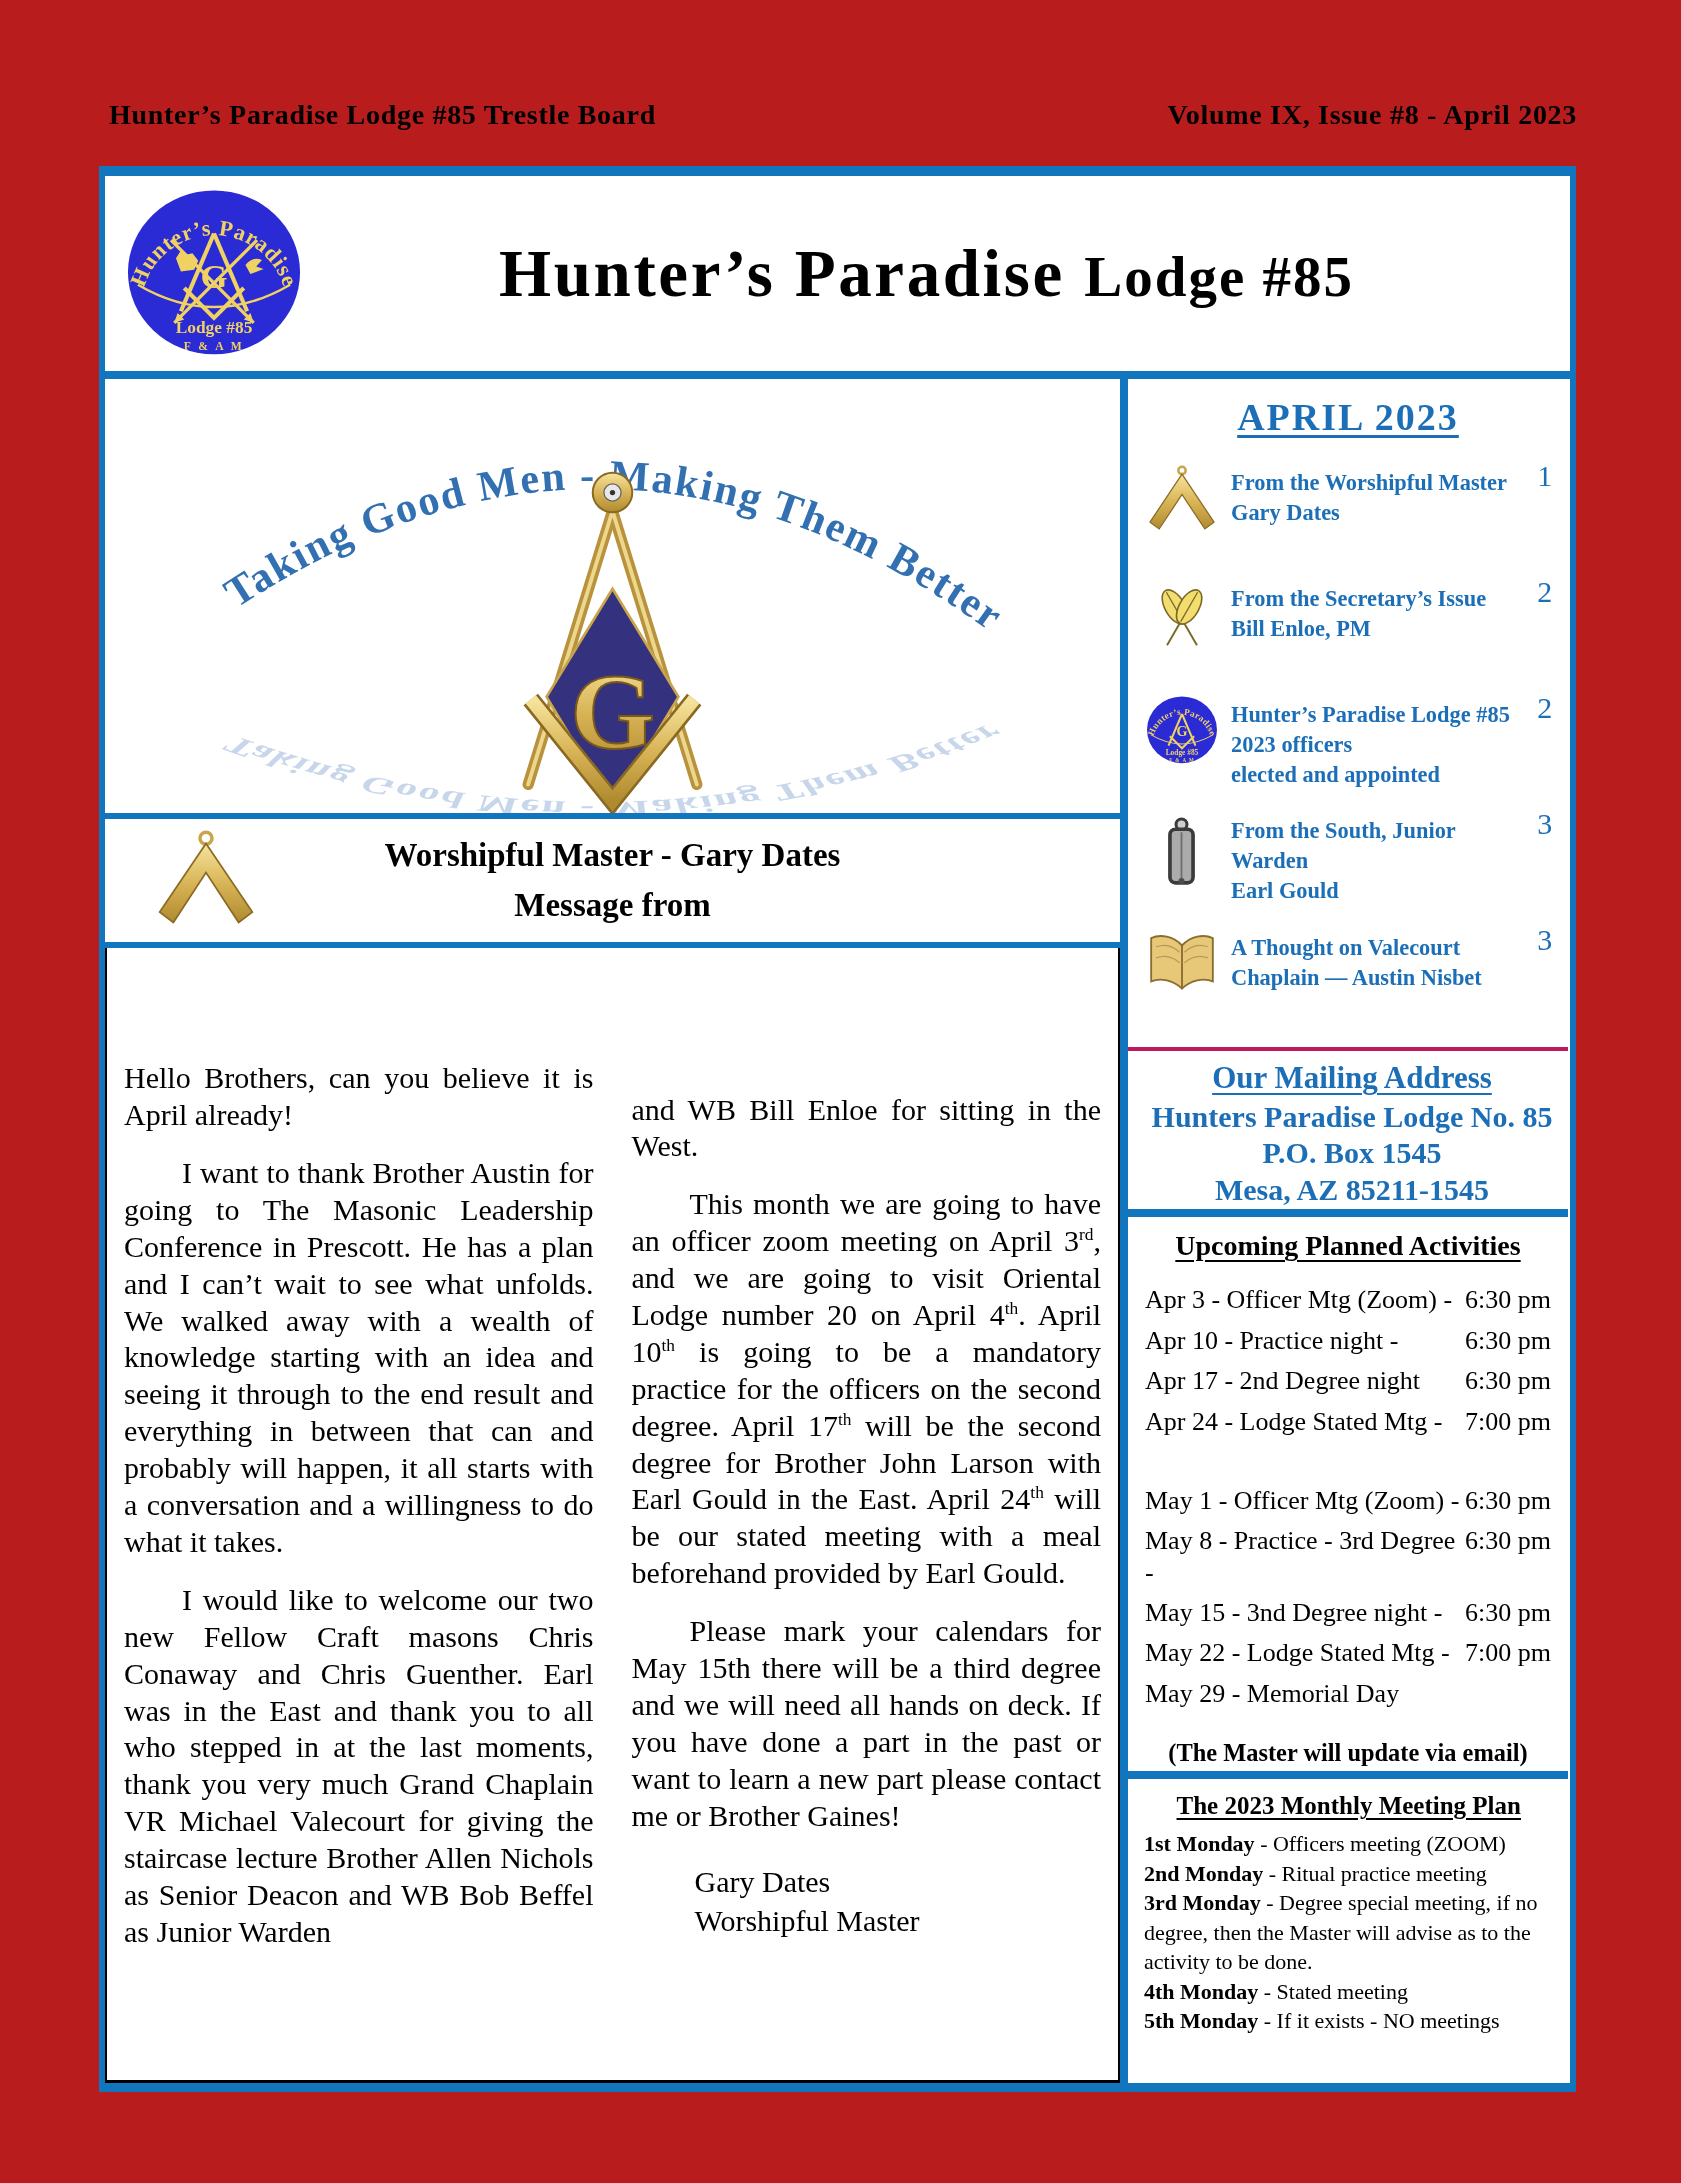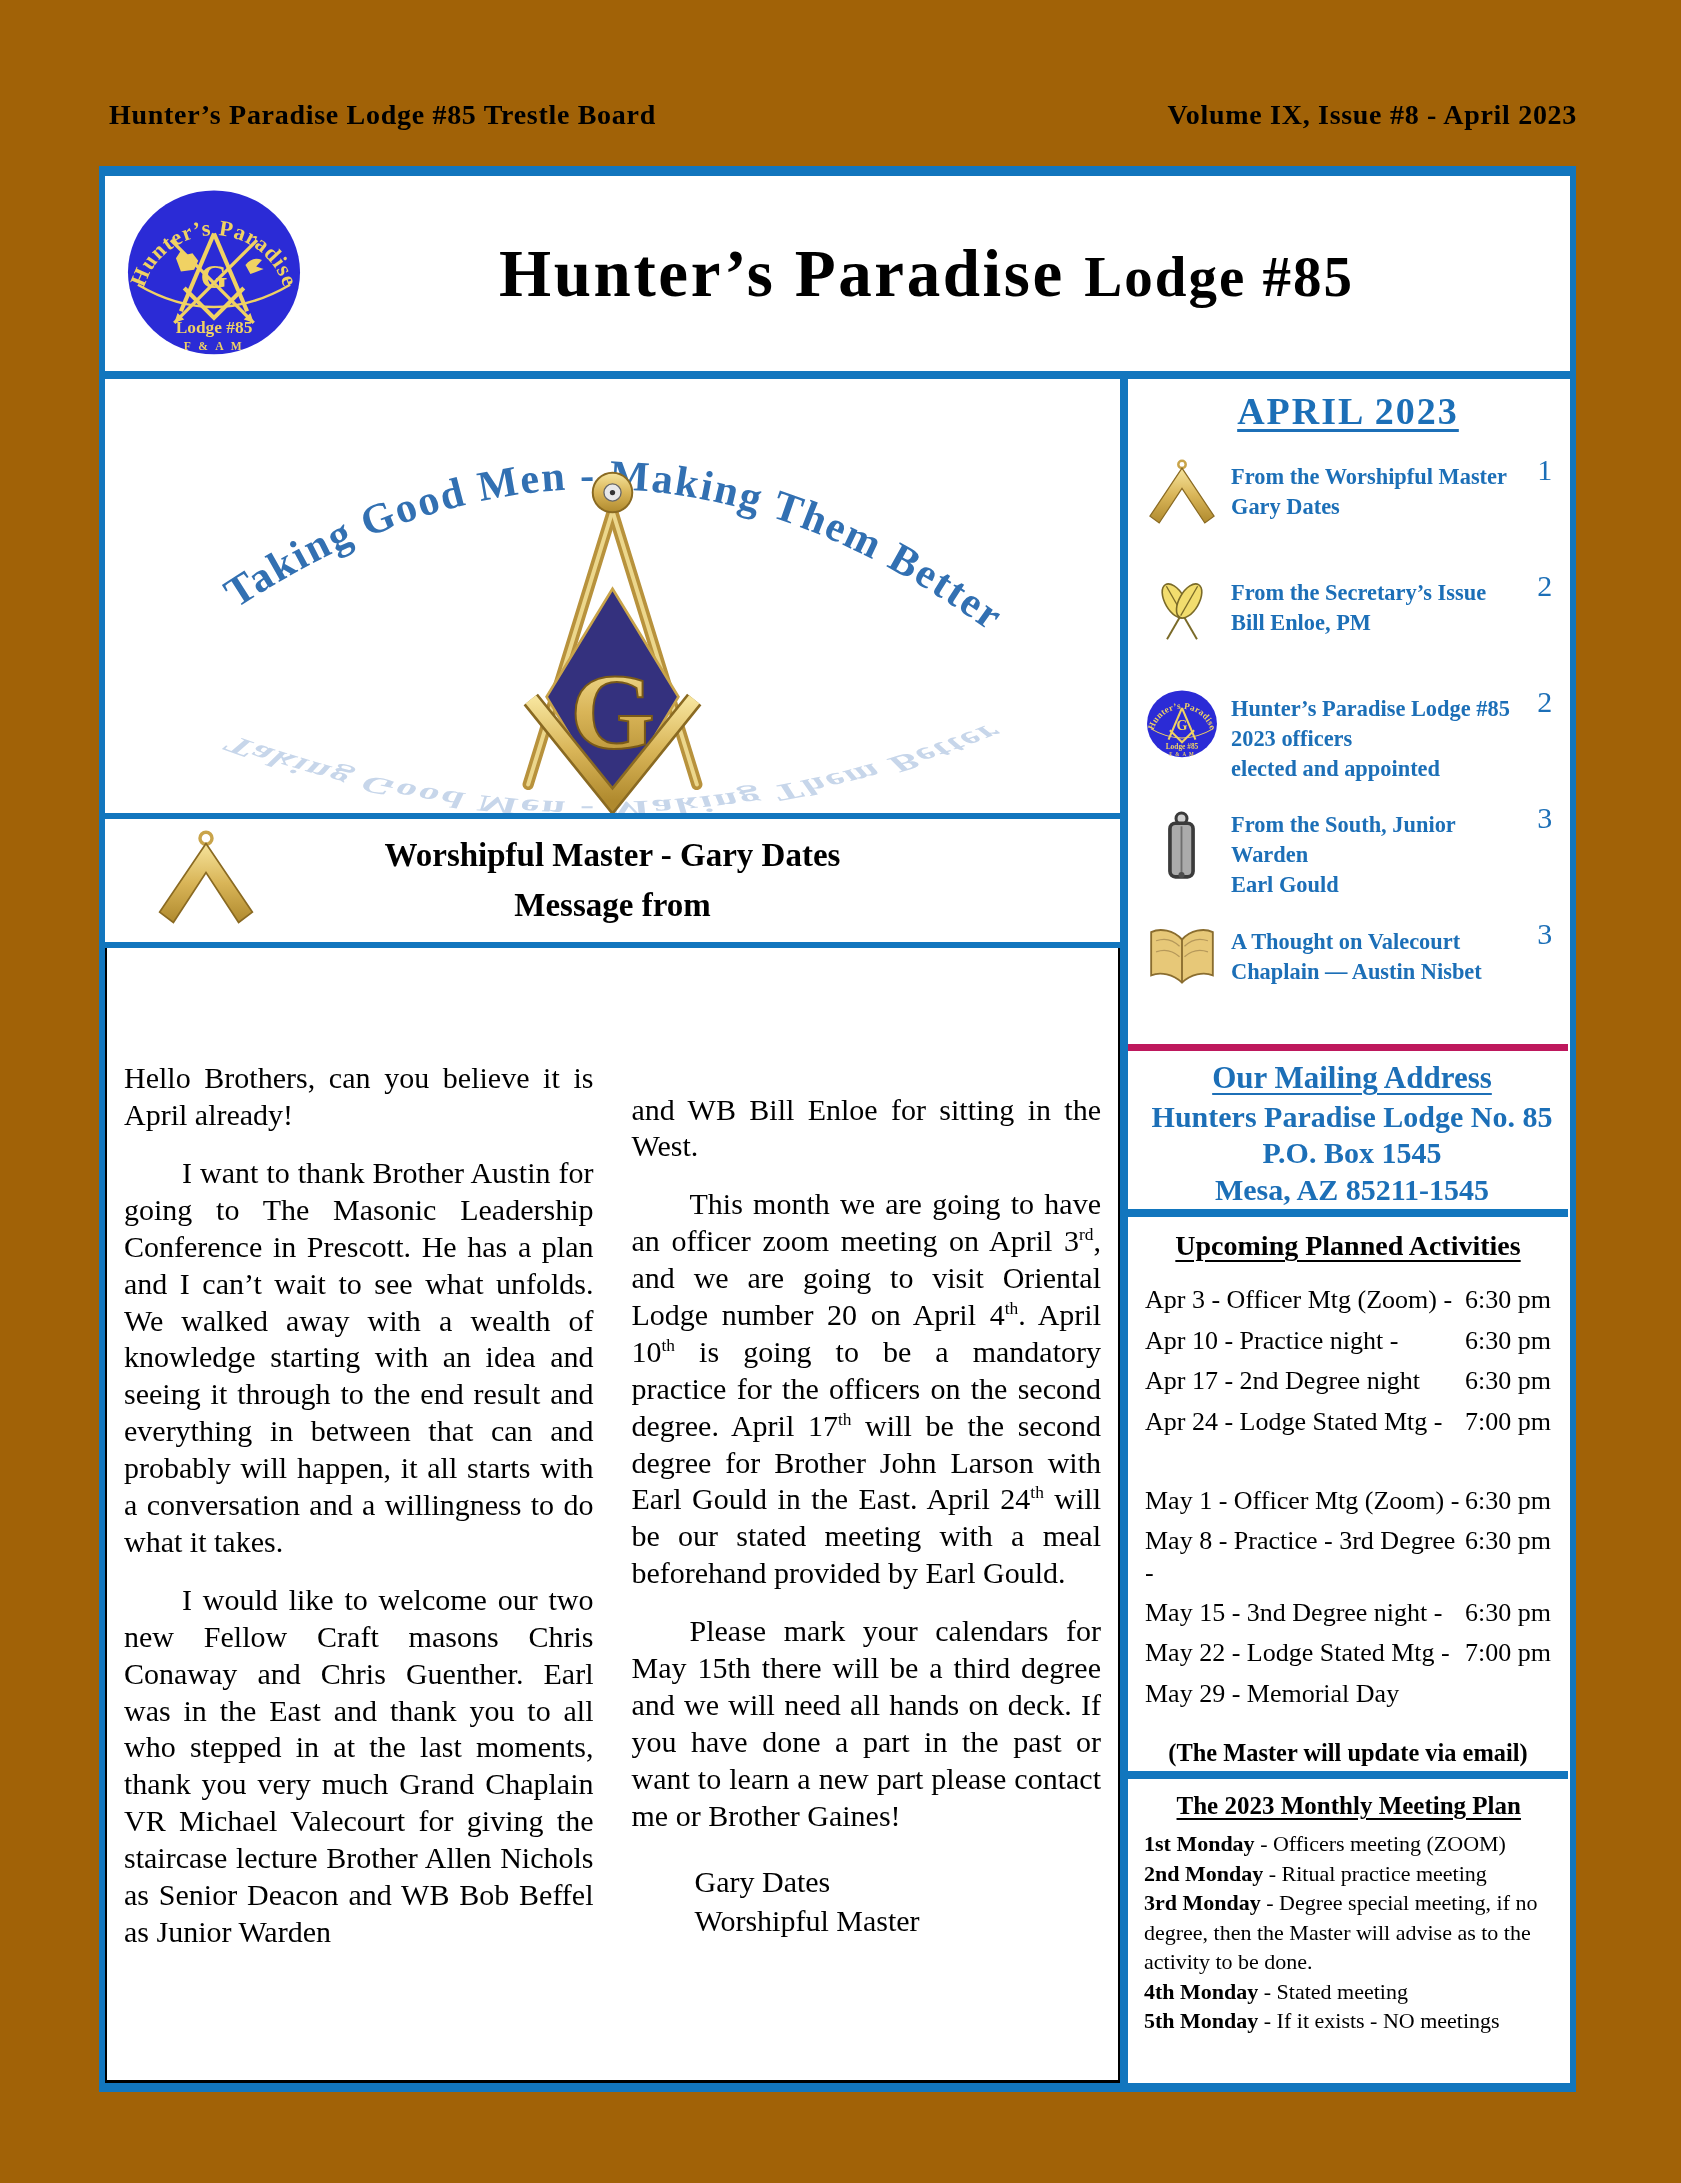--- a/index.html
+++ b/index.html
@@ -1,16 +1,16 @@
 <!DOCTYPE html>
 <html style="font-size:10.6px"><head>
 <meta charset="utf-8">
 <style>
   html,body{margin:0;padding:0;background:#ffffff;}
-  .page{position:relative;width:1681px;height:2183px;background:#a16207;
+  .page{position:relative;width:1681px;height:2183px;background:#b91c1c;
         font-family:"Liberation Serif", serif;color:#000;overflow:hidden;}
 
   
   .runhead{position:absolute;top:99px;font-size:28px;font-weight:600;letter-spacing:0.7px;}
   .runhead.left{left:109px;}
   .runhead.right{right:104px;}
 
   
   .frame{position:absolute;left:99px;top:166px;width:1477px;height:1926px;box-sizing:border-box;
          border:6.6px solid #1276be;border-top-width:10.6px;border-bottom-width:9.2px;
@@ -42,21 +42,21 @@
   .para{margin:0 0 21px 0;text-align:justify;}
   .para.indent{text-indent:58px;}
   .sig{margin-left:63px;font-size:30px;line-height:1.3;}
   .sig.first{margin-top:28px;}
   sup{font-size:.58em;line-height:0;}
 
   
   .sidebar{width:448px;flex:0 0 448px;box-sizing:border-box;border-left:8px solid #1276be;
            display:flex;flex-direction:column;}
   .sec{box-sizing:border-box;}
-  .sec-toc{flex:0 0 672px;border-bottom:7px solid #be185d;padding-top:10px;}
+  .sec-toc{flex:0 0 672px;border-bottom:4px solid #be185d;padding-top:16px;}
   .toc-title{text-align:center;font-size:38px;font-weight:bold;letter-spacing:2px;color:#1c6fb7;
              text-decoration:underline;text-decoration-thickness:2.6px;text-underline-offset:5.3px;margin-bottom:20px;}
   .toc-item{display:flex;align-items:flex-start;margin:0 6.6px 17px 4px;min-height:99px;}
   .toc-icon{flex:0 0 99px;display:flex;justify-content:center;padding-top:4px;}
   .toc-text{flex:1;text-align:left;font-weight:bold;font-size:22.4px;line-height:1.34;color:#1c6fb7;padding-top:9.2px;}
   .toc-page{flex:0 0 38px;font-size:30px;color:#1c6fb7;text-align:right;padding-right:9.2px;}
 
   .sec-mail{flex:0 0 166px;border-bottom:8px solid #1276be;text-align:center;padding-top:9.2px;padding-left:8px;}
   .mail-title{font-size:31px;font-weight:bold;color:#1c6fb7;text-decoration:underline;
               text-decoration-thickness:2px;text-underline-offset:4.6px;margin-bottom:2.6px;}

